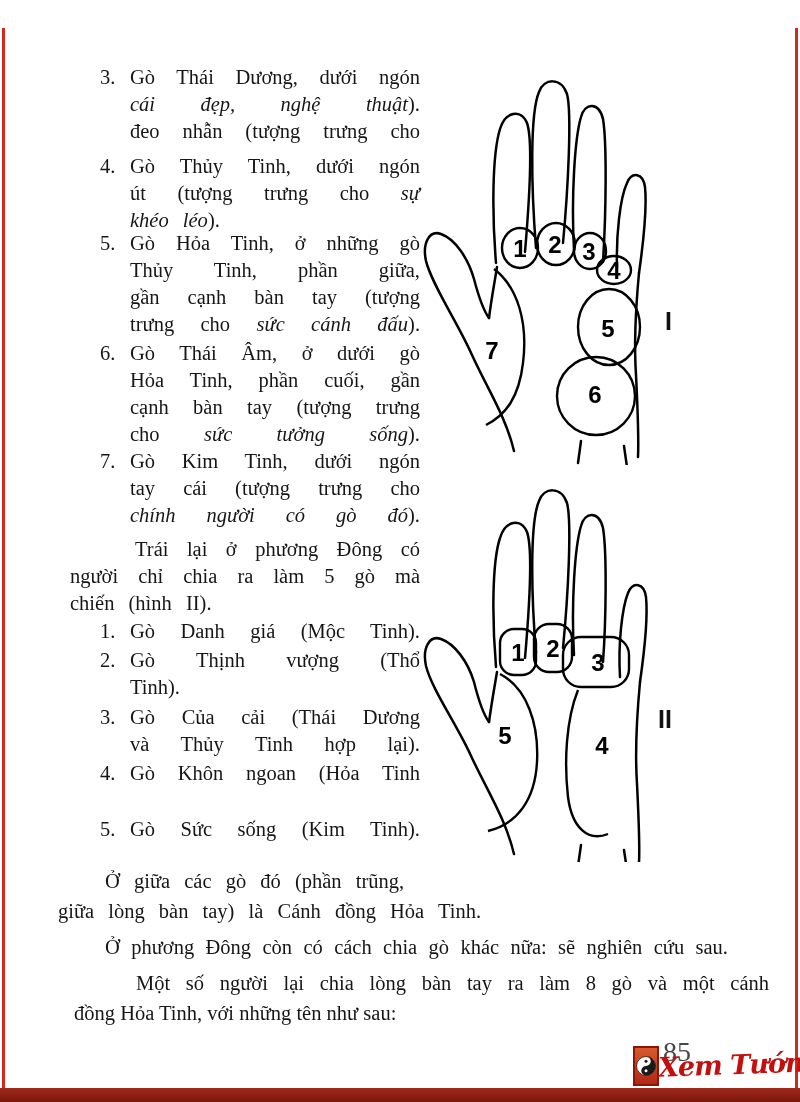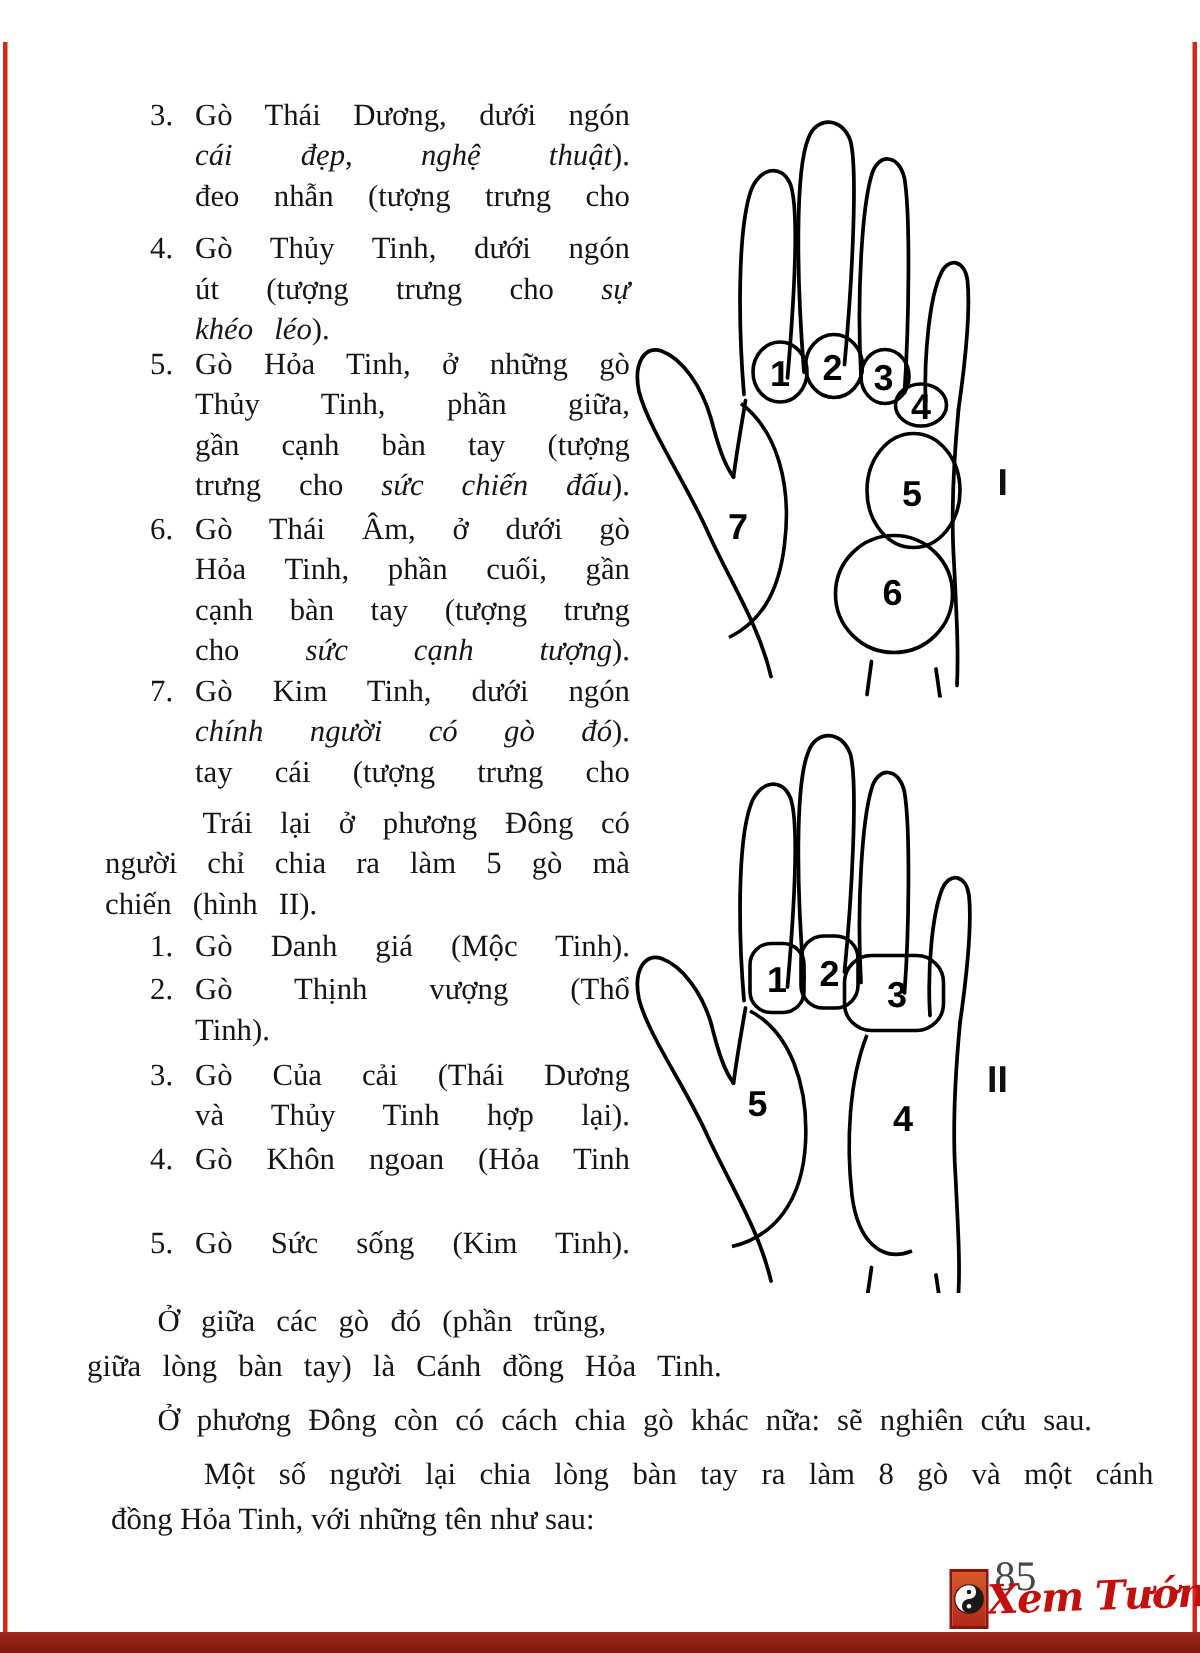--- a/index.html
+++ b/index.html
@@ -63,38 +63,38 @@
           <div class="line s"><span>út (tượng trưng cho </span><span class="it">sự</span></div>
           <div class="line w"><span class="it">khéo léo</span><span>).</span></div>
         </div>
     </div>
     <div class="li" style="top:230px">
       <span class="num">5.</span>
       <div class="txt">
           <div class="line s"><span>Gò Hỏa Tinh, ở những gò</span></div>
           <div class="line s"><span>Thủy Tinh, phần giữa,</span></div>
           <div class="line s"><span>gần cạnh bàn tay (tượng</span></div>
-          <div class="line s"><span>trưng cho </span><span class="it">sức chiến đấu</span><span>).</span></div>
+          <div class="line s"><span>trưng cho </span><span class="it">sức cánh đấu</span><span>).</span></div>
         </div>
     </div>
     <div class="li" style="top:340px">
       <span class="num">6.</span>
       <div class="txt">
           <div class="line s"><span>Gò Thái Âm, ở dưới gò</span></div>
           <div class="line s"><span>Hỏa Tinh, phần cuối, gần</span></div>
           <div class="line s"><span>cạnh bàn tay (tượng trưng</span></div>
-          <div class="line s"><span>cho </span><span class="it">sức cạnh tượng</span><span>).</span></div>
+          <div class="line s"><span>cho </span><span class="it">sức tưởng sống</span><span>).</span></div>
         </div>
     </div>
     <div class="li" style="top:448px">
       <span class="num">7.</span>
       <div class="txt">
           <div class="line s"><span>Gò Kim Tinh, dưới ngón</span></div>
+          <div class="line s"><span>tay cái (tượng trưng cho</span></div>
           <div class="line s"><span class="it">chính người có gò đó</span><span>).</span></div>
-          <div class="line s"><span>tay cái (tượng trưng cho</span></div>
         </div>
     </div>
 
     <div class="pblock" style="left:32px;top:536px;width:350px">
         <div class="line s" style="text-indent: 65px;"><span>Trái lại ở phương Đông có</span></div>
         <div class="line s"><span>người chỉ chia ra làm 5 gò mà</span></div>
         <div class="line w"><span>chiến (hình II).</span></div>
       </div>
 
     <div class="li" style="top:618px">

